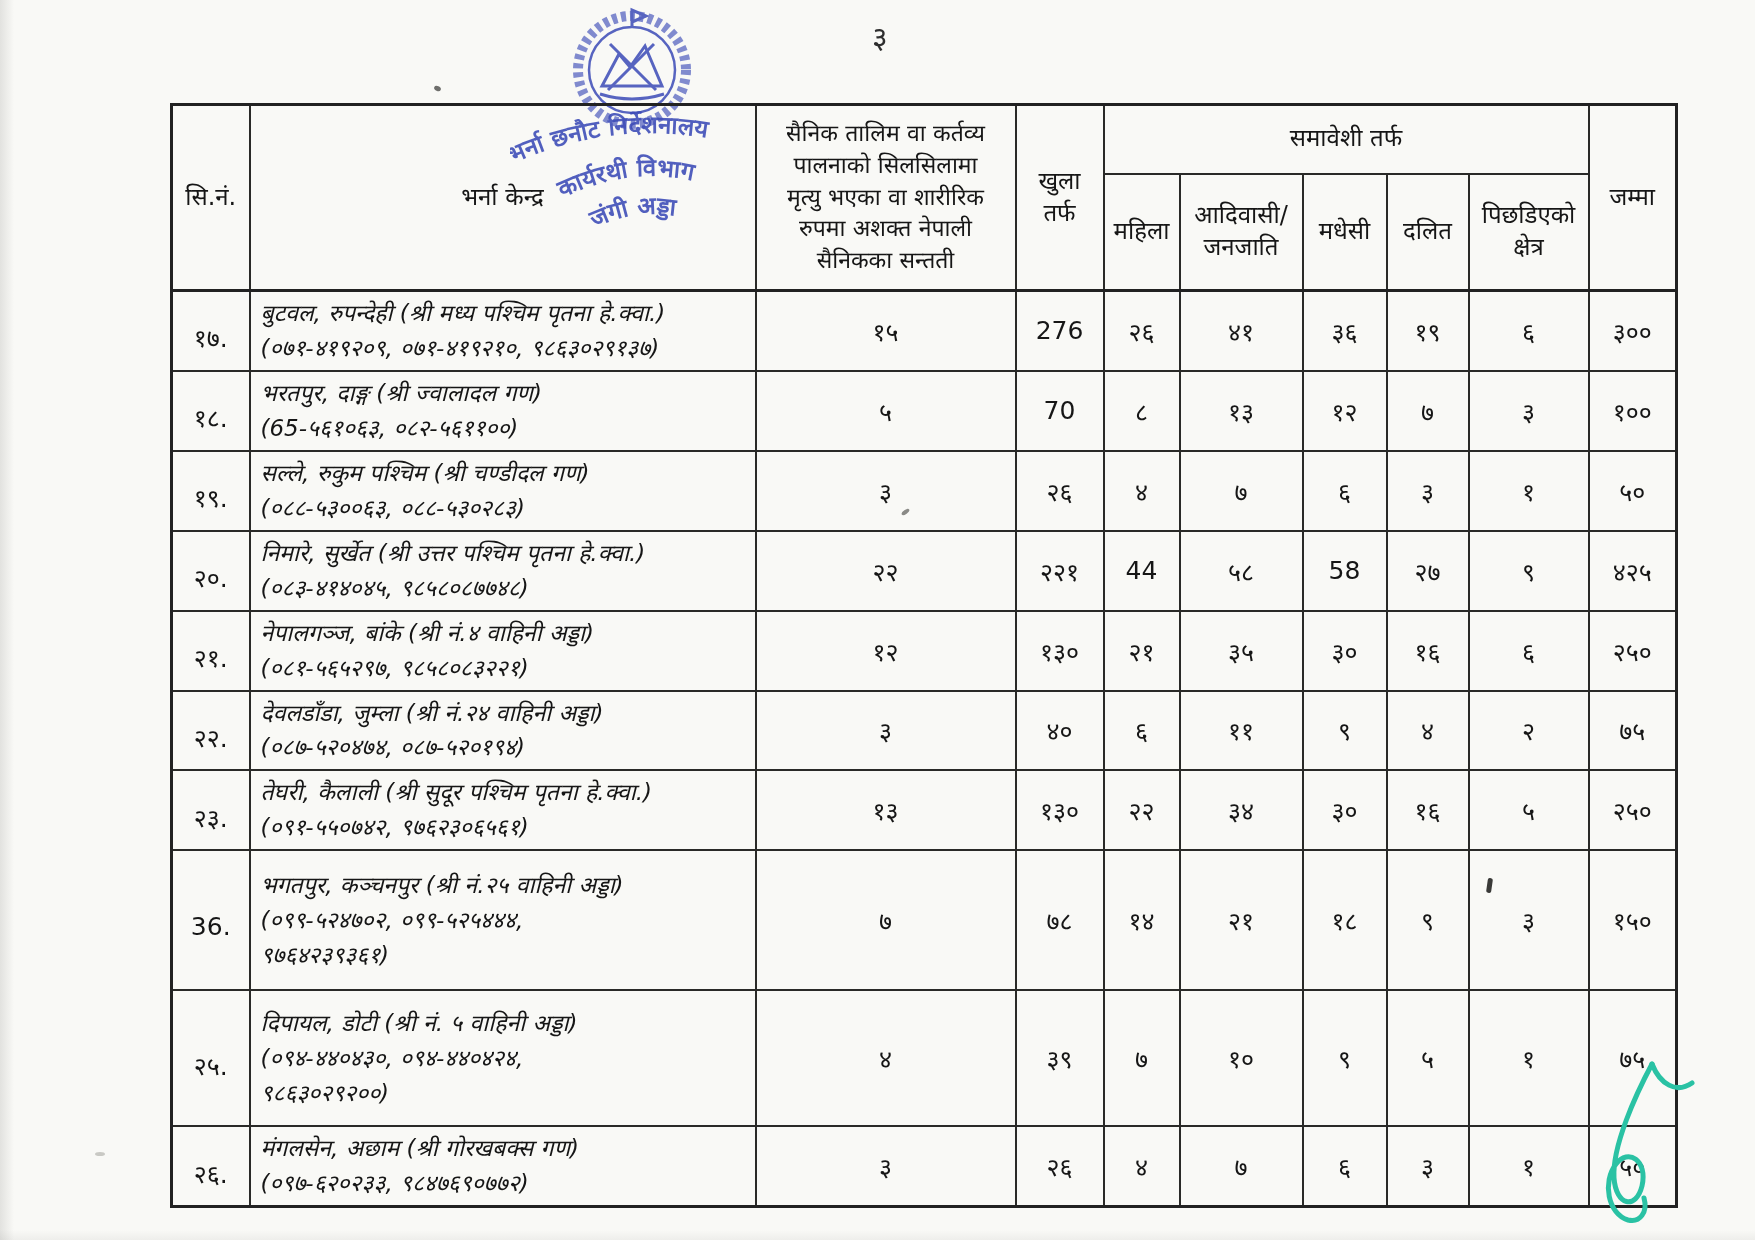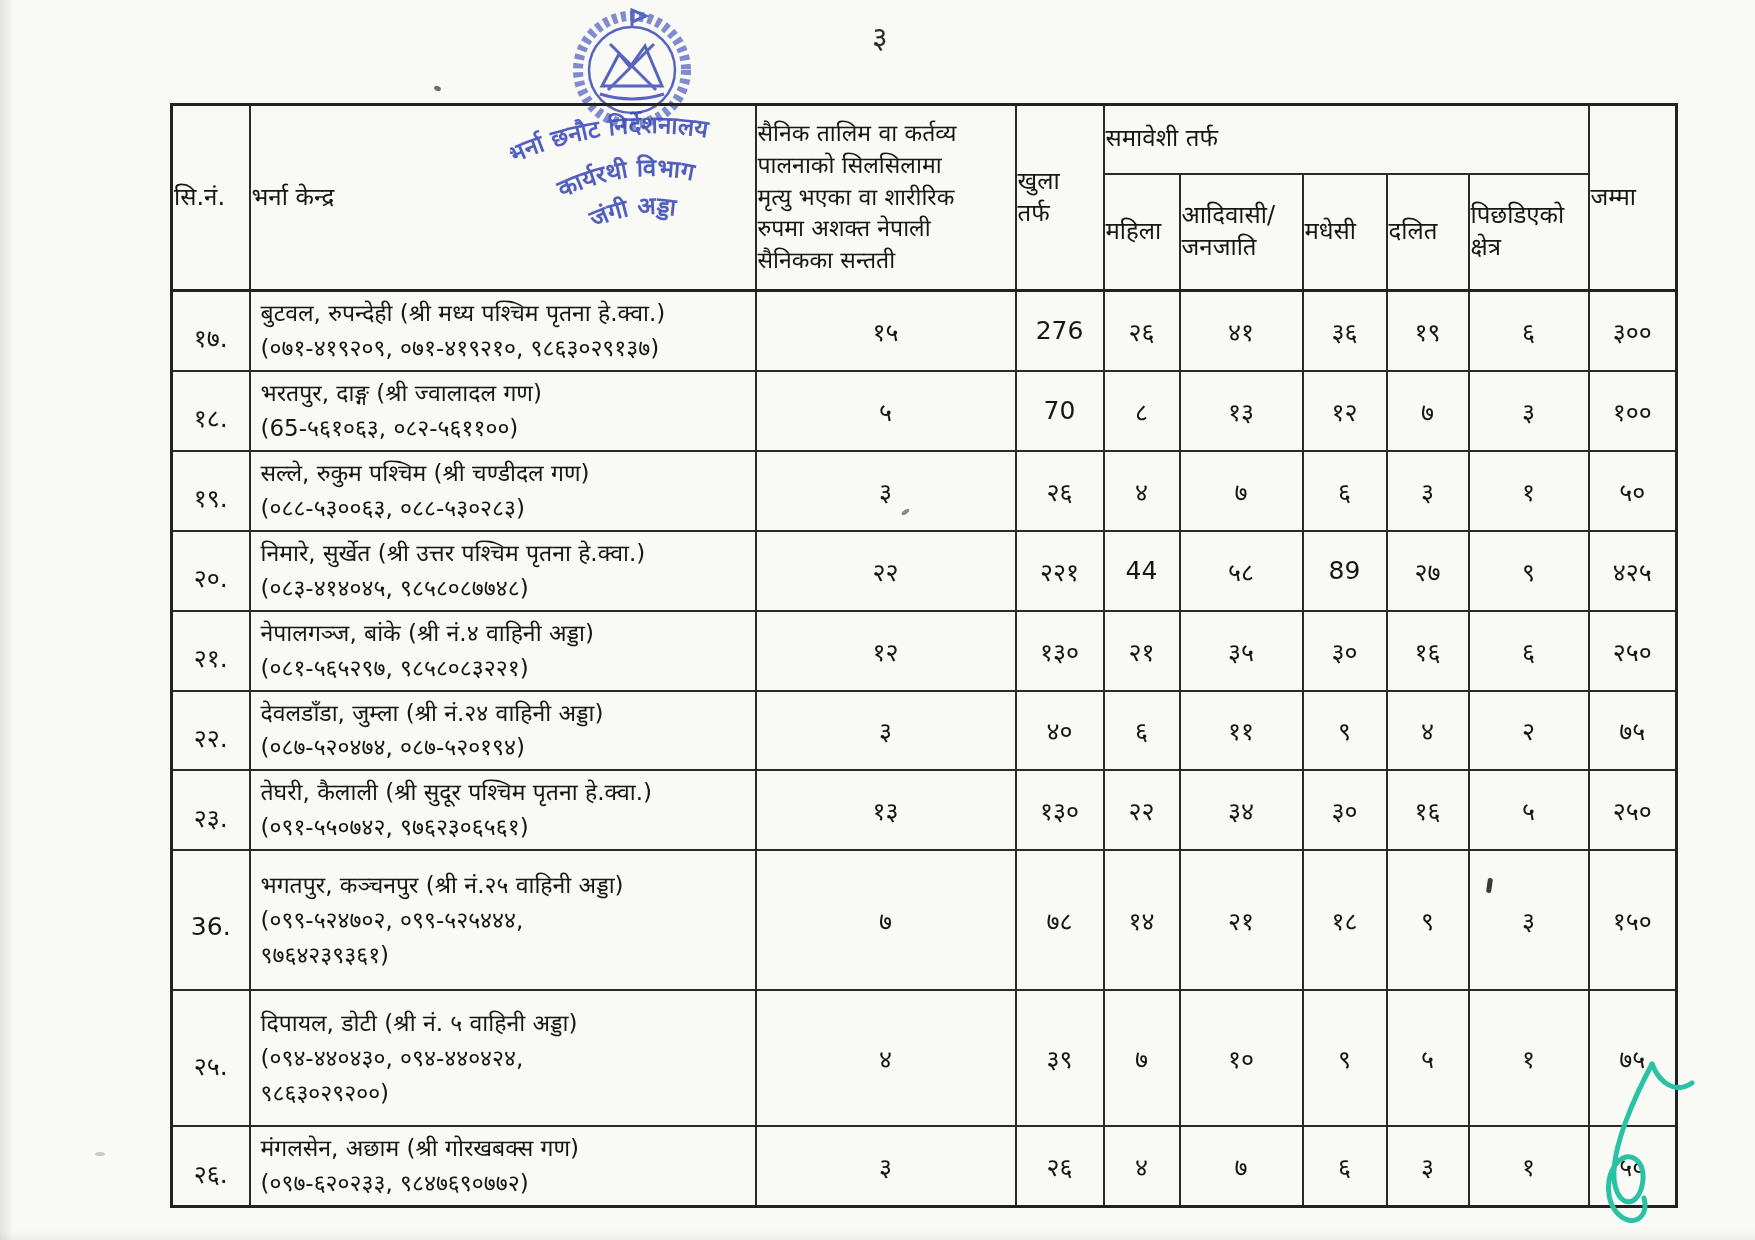--- a/index.html
+++ b/index.html
@@ -33,32 +33,33 @@
     border:2px solid #2a2a28;
     white-space:pre-line;
     overflow:hidden;
     vertical-align:middle;
     font-weight:normal;
   }
   table.roster{border:3px solid #222;}
   thead th{
     font-weight:bold;
     font-size:24px;
-    text-align:left;
+    text-align:center;
     line-height:1.32;
     padding:2px 1px;
   }
   thead tr:last-child th, thead th[rowspan]{border-bottom:3px solid #222;}
   th.martyr-h{font-size:23px;line-height:1.38;}
   td.sn{
     text-align:center;font-size:25px;padding-top:14px;
   }
   td.center{
     text-align:left;font-size:23px;line-height:1.52;
     padding:4px 6px 4px 10px;
+    font-style:italic;
   }
   td.num{text-align:center;font-size:25px;}
   tr.h-a{height:69px;}
   tr.h-b{height:117px;}
   tr.r0{height:76px;} tr.r1{height:76px;} tr.r2{height:72px;}
   tr.r3{height:74px;} tr.r4{height:72px;} tr.r5{height:72px;}
   tr.r6{height:78px;} tr.r7{height:140px;} tr.r8{height:136px;}
   tr.r9{height:80px;}
   .stamp{
     position:absolute;left:510px;top:0px;
@@ -180,21 +181,21 @@
         <td class="num">५०</td>
       </tr>
       <tr class="r3">
         <td class="sn">२०.</td>
         <td class="center">निमारे, सुर्खेत (श्री उत्तर पश्चिम पृतना हे.क्वा.)
 (०८३-४१४०४५, ९८५८०८७७४८)</td>
         <td class="num">२२</td>
         <td class="num">२२१</td>
         <td class="num">44</td>
         <td class="num">५८</td>
-        <td class="num">89</td>
+        <td class="num">58</td>
         <td class="num">२७</td>
         <td class="num">९</td>
         <td class="num">४२५</td>
       </tr>
       <tr class="r4">
         <td class="sn">२१.</td>
         <td class="center">नेपालगञ्ज, बांके (श्री नं.४ वाहिनी अड्डा)
 (०८१-५६५२९७, ९८५८०८३२२१)</td>
         <td class="num">१२</td>
         <td class="num">१३०</td>

